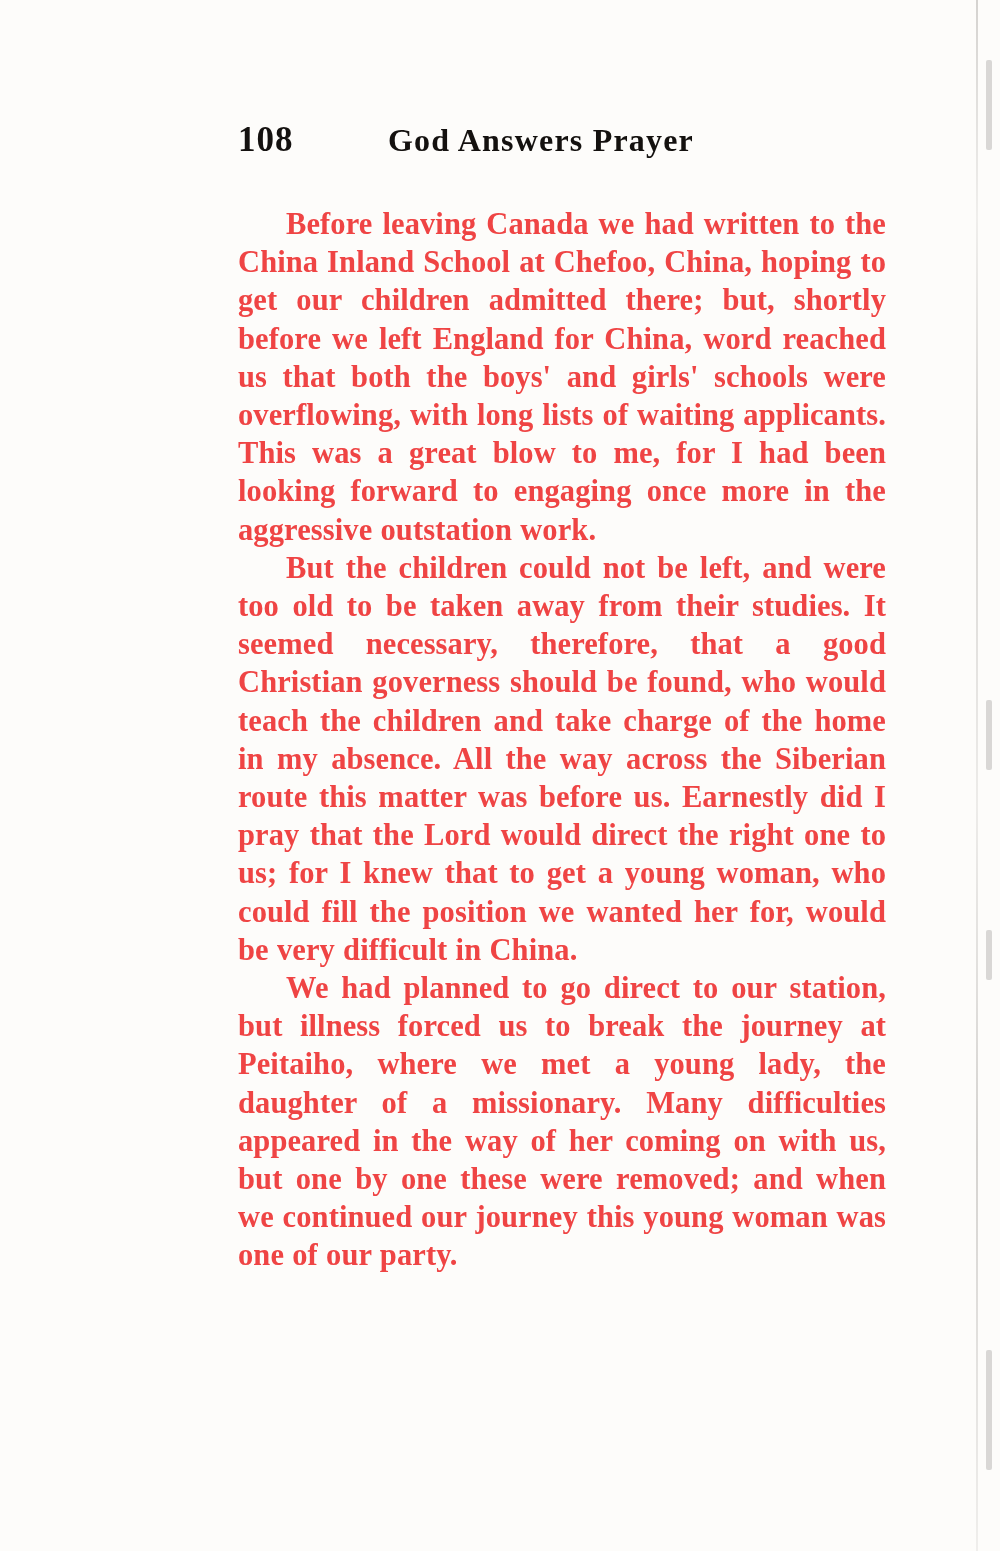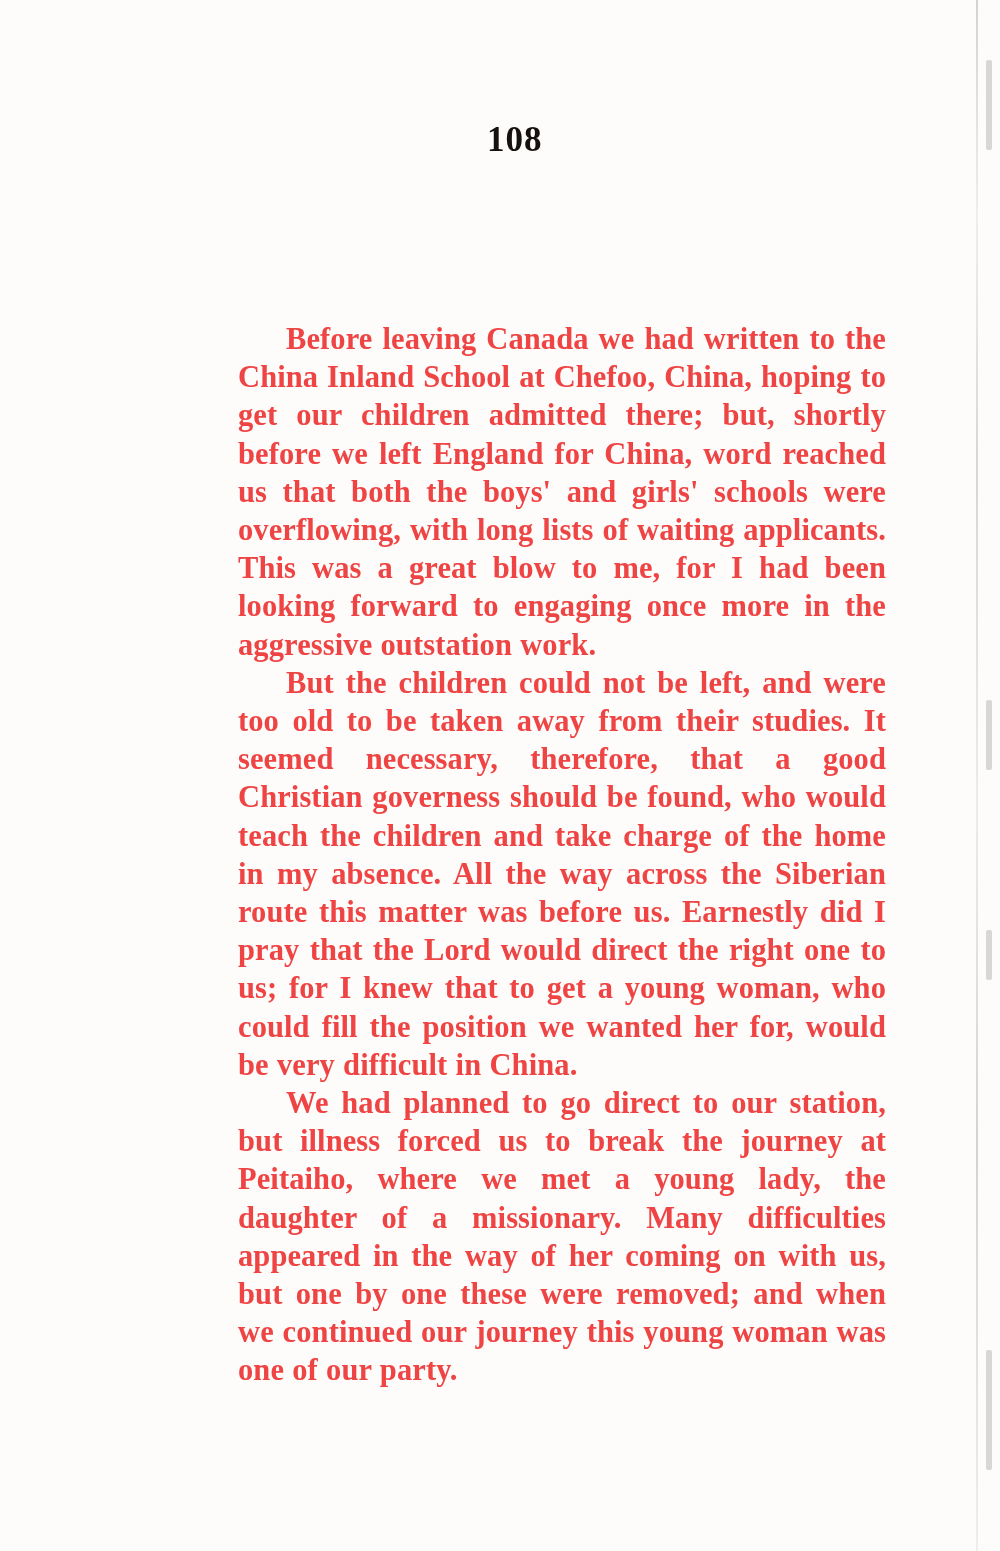--- a/index.html
+++ b/index.html
@@ -52,21 +52,20 @@
     top: 122px;
     width: 648px;
   }
 
   
   .running-head {
     display: flex;
     align-items: center;
     margin: 0 0 48px 0;
     letter-spacing: 0.5px;
-    flex-direction: column;
   }
   .folio {
     font-size: 35px;
     font-weight: 700;
     line-height: 1;
     width: 150px;
     flex: 0 0 150px;
     letter-spacing: 1px;
   }
   .head-title {
@@ -105,20 +104,21 @@
   <div class="gutter-line"></div>
   <div class="edge-speckle" style="top:60px;height:90px;"></div>
   <div class="edge-speckle" style="top:700px;height:70px;"></div>
   <div class="edge-speckle" style="top:930px;height:50px;"></div>
   <div class="edge-speckle" style="top:1350px;height:120px;"></div>
 
   <div class="text-block">
 
     <div class="running-head">
       <span class="folio">108</span>
+      <span class="head-title">God Answers Prayer</span>
     </div>
 
     <p class="body-par">Before leaving Canada we had written to the China Inland School at Chefoo, China, hoping to get our children admitted there; but, shortly before we left England for China, word reached us that both the boys' and girls' schools were overflowing, with long lists of waiting applicants.  This was a great blow to me, for I had been looking forward to engaging once more in  the aggressive outstation work.</p>
     <p class="body-par">But the children could not be left, and were too old to be taken away from their studies.  It seemed necessary, therefore, that a good Christian governess should be found, who would teach the children and take charge of the home in my absence.  All the way across the Siberian route this matter was before us.  Earnestly did I pray that the Lord would direct the right one to us; for I knew that to get a young woman, who could fill the position we wanted her for, would be very difficult in China.</p>
     <p class="body-par">We had planned to go direct to our station, but illness forced us to break the journey at Peitaiho, where we met a young lady, the daughter of a missionary.  Many difficulties appeared in the way of her coming on with us, but one by one these were removed; and when we continued our journey this young woman was one of our party.</p>
 
   </div>
 </div>
 
 </body></html>

